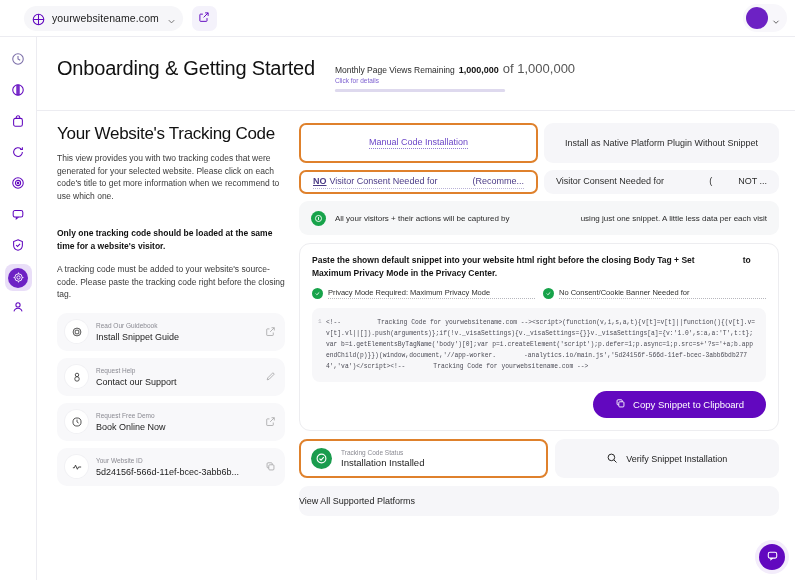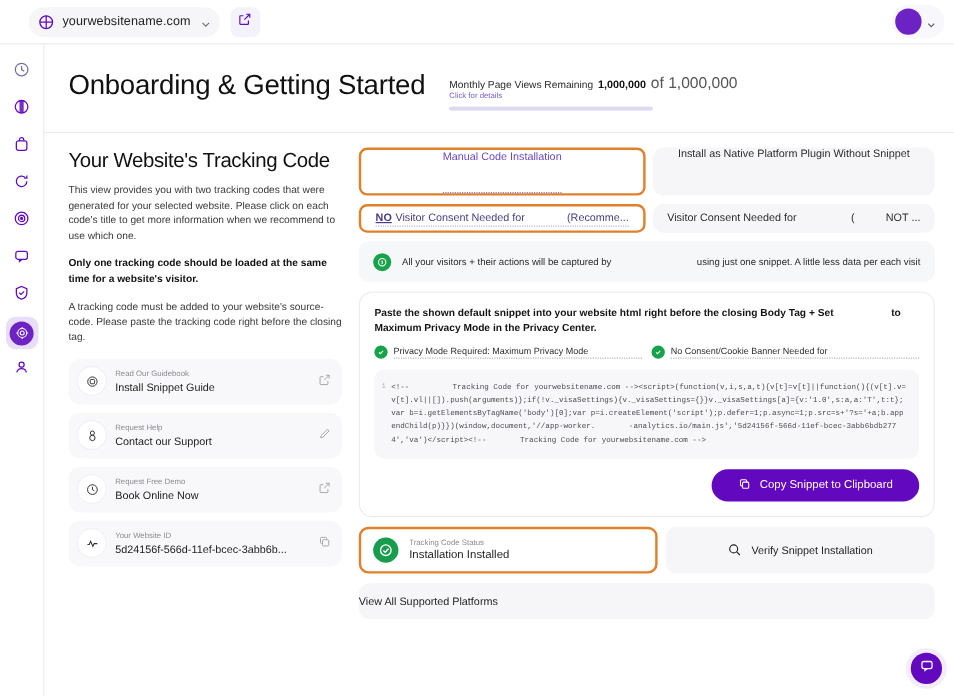--- a/index.html
+++ b/index.html
@@ -76,37 +76,37 @@
   
   .main { flex: 1; position: relative; }
 
   .page-head {
     display: flex; align-items: flex-start;
     padding: 20px 30px 0 20px;
     border-bottom: 1px solid #ececf1;
     padding-bottom: 18px;
     gap: 20px;
   }
-  .page-title { font-size: 23px; font-weight: 400; color: #111; letter-spacing: -.2px; white-space: nowrap;}
+  .page-title { font-size: 20px; font-weight: 400; color: #111; letter-spacing: -.2px; white-space: nowrap;}
   .quota { margin-top: 4px; flex: 1; display: flex; flex-direction: column; max-width: 340px;}
   .quota-row { display: flex; align-items: baseline; gap: 4px; }
   .quota-label { font-size: 8.5px; color: #2b2b2b; }
   .quota-num { font-size: 9px; font-weight: bold; color: #111; }
   .quota-of { font-size: 13px; color: #555; }
   .quota-sub { font-size: 6.5px; color: #7b5ed0; margin-top: 1px; }
   .quota-bar { height: 3px; background: #ebe9f3; border-radius: 2px; margin-top: 5px; width: 170px; }
   .quota-bar > i { display: block; height: 100%; background: #ded9ee; border-radius: 2px; }
 
   .cols { display: flex; padding: 12px 16px 0 16px; gap: 14px; }
 
   
   .leftcol { width: 232px; flex: none; padding-left: 4px; }
   .lc-title { font-size: 17px; line-height: 21px; font-weight: 400; color: #111; letter-spacing: -.3px; }
   .lc-para { font-size: 8.5px; line-height: 12.5px; color: #3a3a3a; margin-top: 8px; }
-  .lc-bold { font-size: 8.5px; line-height: 12.5px; color: #111; font-weight: bold; margin-top: 11px; }
+  .lc-bold { font-size: 8.5px; line-height: 12.5px; color: #111; font-weight: bold; margin-top: 25px; }
   .lc-para2 { font-size: 8.5px; line-height: 12.5px; color: #3a3a3a; margin-top: 11px; }
 
   .card-list { margin-top: 12px; display: flex; flex-direction: column; gap: 7px; }
   .lcard {
     background: #f8f8fa; border-radius: 10px;
     height: 38px; display: flex; align-items: center;
     padding: 0 9px 0 8px; gap: 8px;
   }
   .lcard-ic {
     width: 23px; height: 23px; border-radius: 50%;
@@ -120,21 +120,21 @@
     white-space: nowrap; overflow: hidden; text-overflow: ellipsis; }
   .lcard-act svg { width: 11px; height: 11px; opacity: .5; }
 
   
   .rightcol { flex: 1; min-width: 0; }
 
   .tab-row { display: flex; gap: 6px; }
   .tab {
     flex: 1; height: 40px; border-radius: 9px;
     background: #f6f6f9;
-    display: flex; justify-content: center;
+    display: flex; align-items: center; justify-content: center;
     font-size: 9px; color: #2c2c2c;
   }
   .tab.sel {
     background: #fff; border: 2.5px solid #df812c; border-radius: 7px;
   }
   .tab.sel .tab-inner { color: #6b46c7; border-bottom: 1px dotted #8f7bd4; padding-bottom: 1px; }
 
   .tab-row2 { display: flex; gap: 6px; margin-top: 7px; }
   .tab2 {
     flex: 1; height: 24px; border-radius: 9px; background: #f6f6f9;

